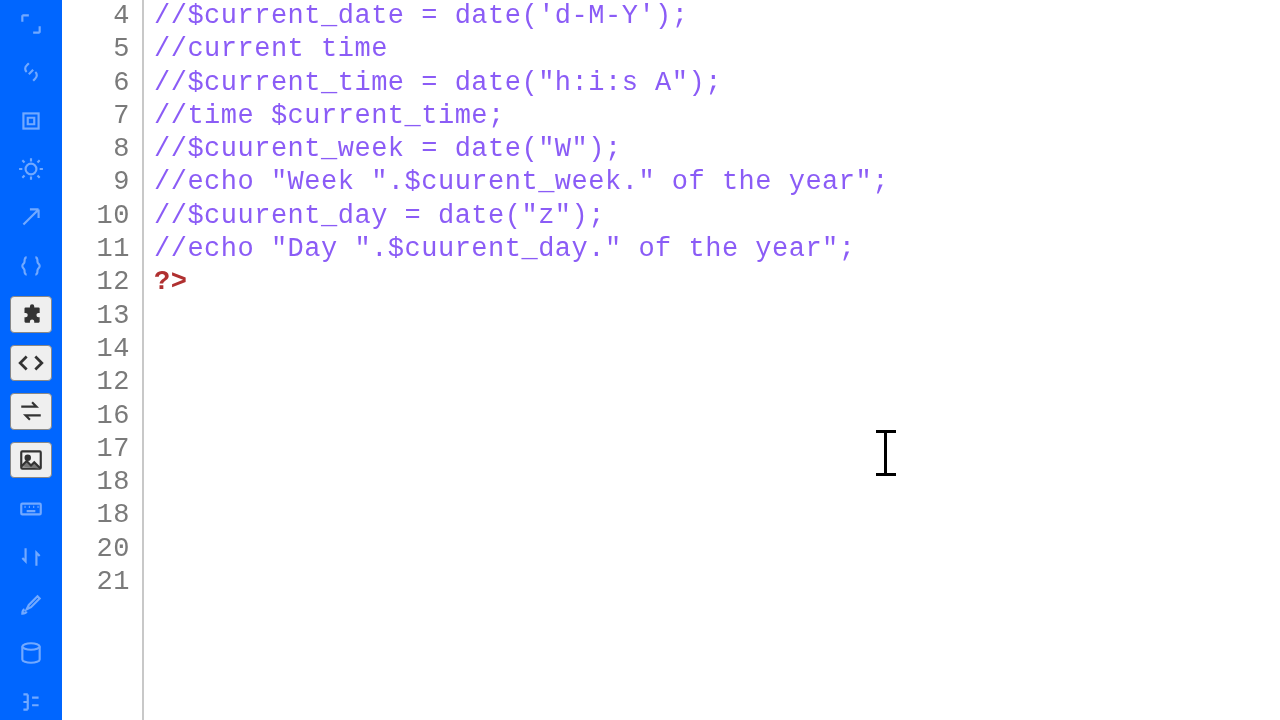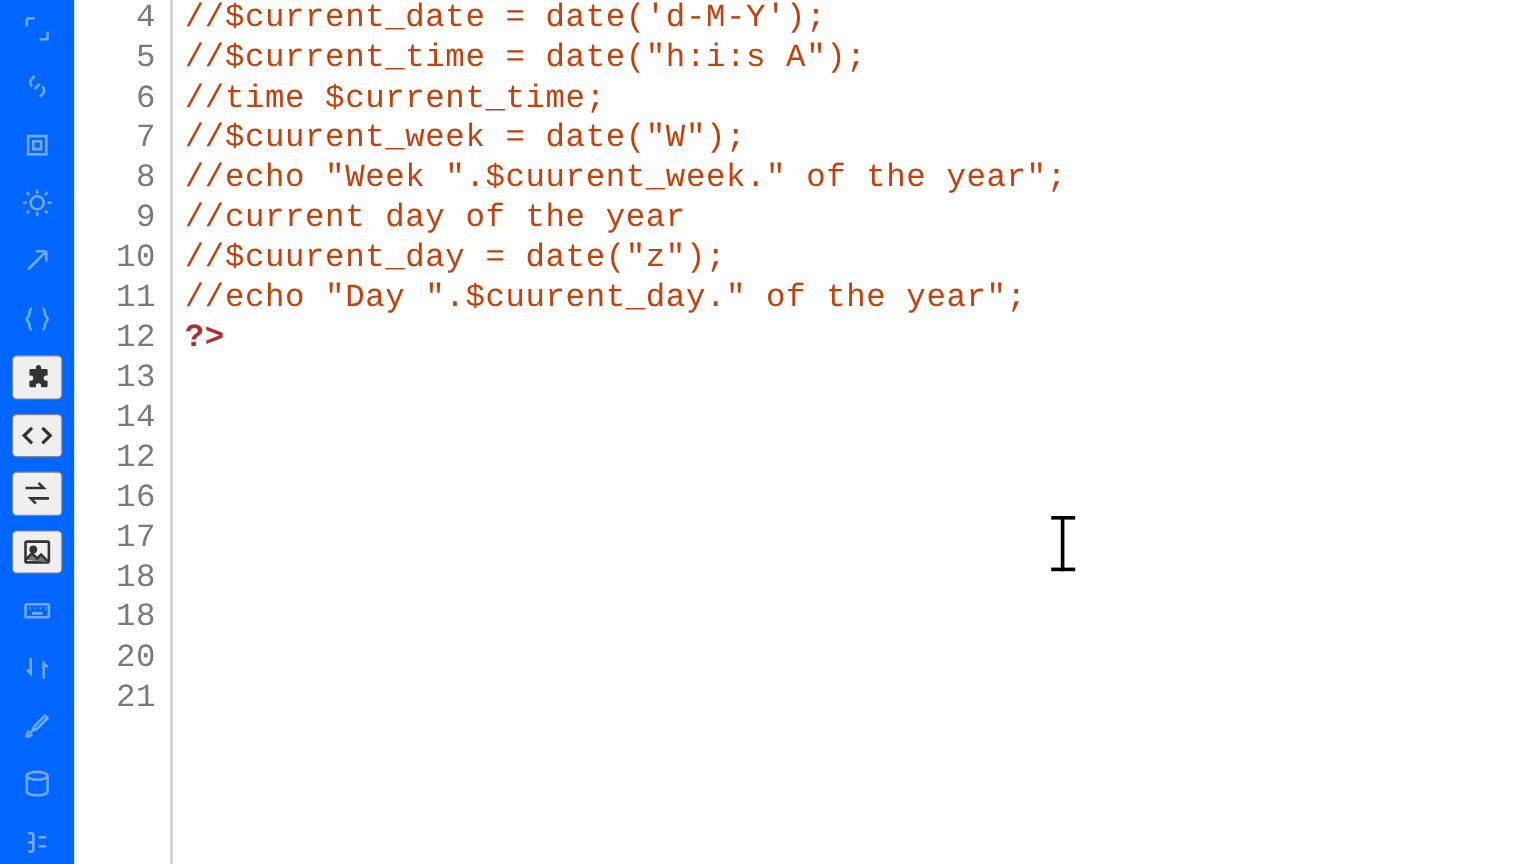--- a/index.html
+++ b/index.html
@@ -60,21 +60,21 @@
     padding-left: 10px;
     position: relative;
   }
   .line {
     font-size: 27px;
     line-height: 33.3px;
     white-space: pre;
     font-family: "Courier New", monospace;
     letter-spacing: 0.5px;
   }
-  .cmt { color: #c2410c; }
+  .cmt { color: #8b5cf6; }
   .phptag { color: #b03030; font-weight: bold; }
   
   .cursor {
     position: absolute;
     width: 3px;
     height: 46px;
     background: #000;
     left: 740px;
     top: 430px;
   }
@@ -194,26 +194,26 @@
     <div class="ln">18</div>
     <div class="ln">18</div>
     <div class="ln">20</div>
     <div class="ln">21</div>
   </div>
 
 <div class="code" id="code">
   <div class="cursor"></div>
 <div class="line"><span class="cmt">//$current_date = date('d-M-Y');</span></div>
     <div class="line"><span></span></div>
+    <div class="line"><span class="cmt">//current time</span></div>
     <div class="line"><span class="cmt">//$current_time = date("h:i:s A");</span></div>
     <div class="line"><span class="cmt">//time $current_time;</span></div>
     <div class="line"><span></span></div>
     <div class="line"><span class="cmt">//$cuurent_week = date("W");</span></div>
     <div class="line"><span class="cmt">//echo "Week ".$cuurent_week." of the year";</span></div>
     <div class="line"><span></span></div>
-    <div class="line"><span class="cmt">//current day of the year</span></div>
     <div class="line"><span class="cmt">//$cuurent_day = date("z");</span></div>
     <div class="line"><span class="cmt">//echo "Day ".$cuurent_day." of the year";</span></div>
     <div class="line"><span></span></div>
     <div class="line"><span></span></div>
     <div class="line"><span></span></div>
     <div class="line"><span class="phptag">?&gt;</span></div>
   </div>
 
 </body></html>

